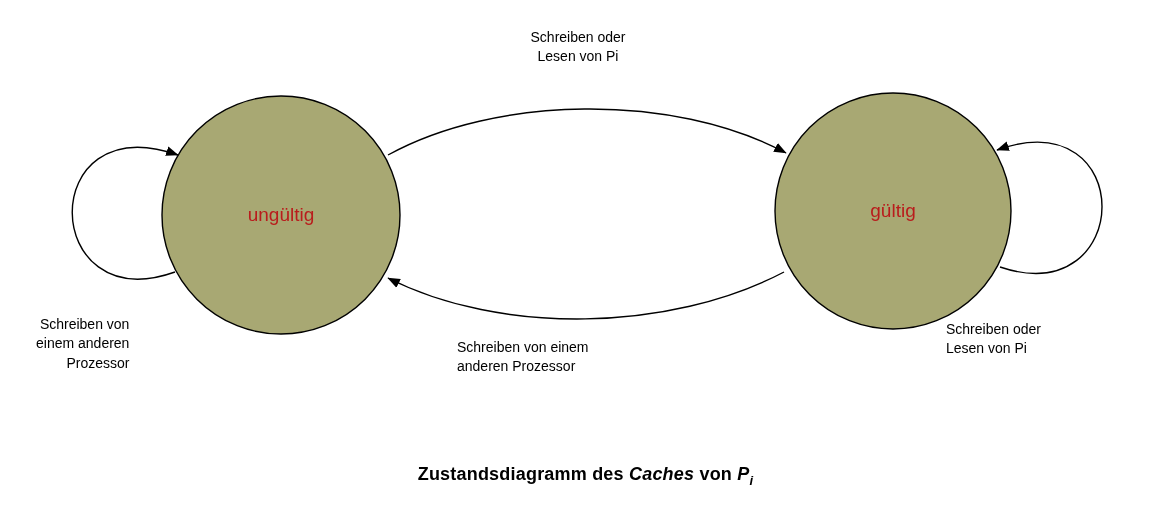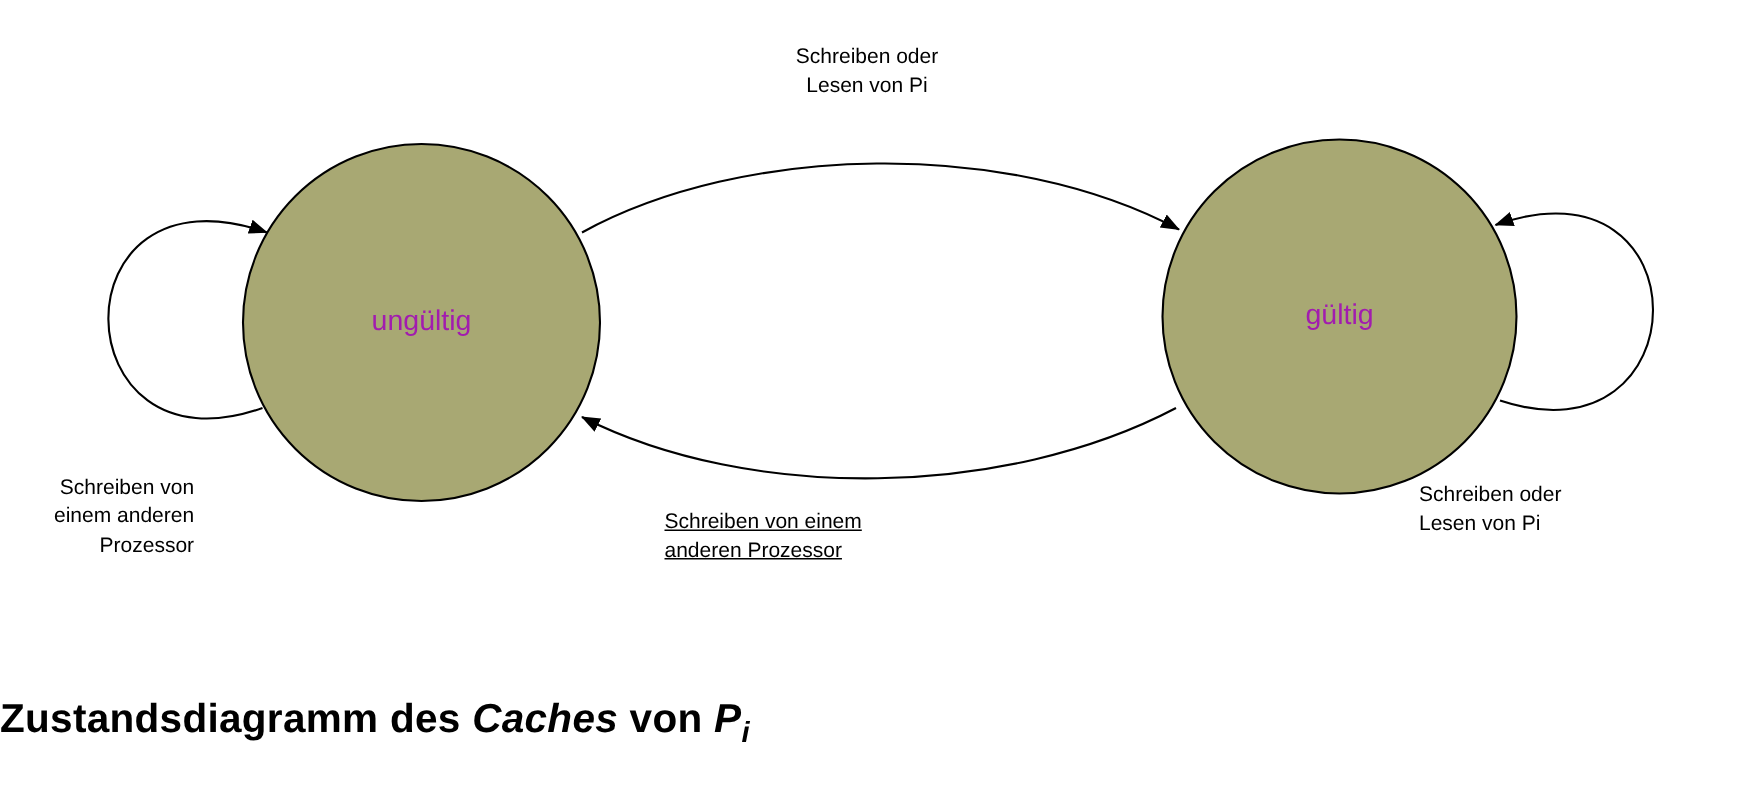--- a/index.html
+++ b/index.html
@@ -20,28 +20,29 @@
     white-space: pre-line;
   }
   .label.centered {
     text-align: center;
     transform: translateX(-50%);
   }
   .state-label {
     position: absolute;
     transform: translate(-50%, -50%);
     font-size: 19px;
-    color: #a21caf;
+    color: #b91c1c;
   }
   .caption {
     position: absolute;
     left: 0;
     right: 0;
     top: 464px;
-    font-size: 27px;
+    text-align: center;
+    font-size: 18px;
     font-weight: bold;
     letter-spacing: 0.2px;
   }
   .caption .it { font-style: italic; }
   .caption sub { font-style: italic; font-size: 0.72em; }
 </style>
 </head>
 <body>
 
 <div class="canvas">
@@ -66,21 +67,21 @@
     <path d="M 784 272 C 670 332, 500 335, 388 278" fill="none" stroke="#000" stroke-width="1.4" marker-end="url(#arrow)"></path>
   </svg>
 
   <div class="state-label" style="left:281px; top:215px;">ungültig</div>
 
   <div class="state-label" style="left:893px; top:211px;">gültig</div>
 
   <div class="label centered" style="left:578px; top:28px;">Schreiben oder
 Lesen von Pi</div>
 
-  <div class="label" style="left:443px; top:338px;text-decoration:underline;">Schreiben von einem
+  <div class="label" style="left:457px; top:338px;">Schreiben von einem
 anderen Prozessor</div>
 
   <div class="label" style="left:36px; top:315px;text-align:right;">Schreiben von
 einem anderen
 Prozessor</div>
 
   <div class="label" style="left:946px; top:320px;">Schreiben oder
 Lesen von Pi</div>
 
   <div class="caption"><span>Zustandsdiagramm des </span><span class="it">Caches</span><span> von </span><span class="it">P</span><sub>i</sub></div>

